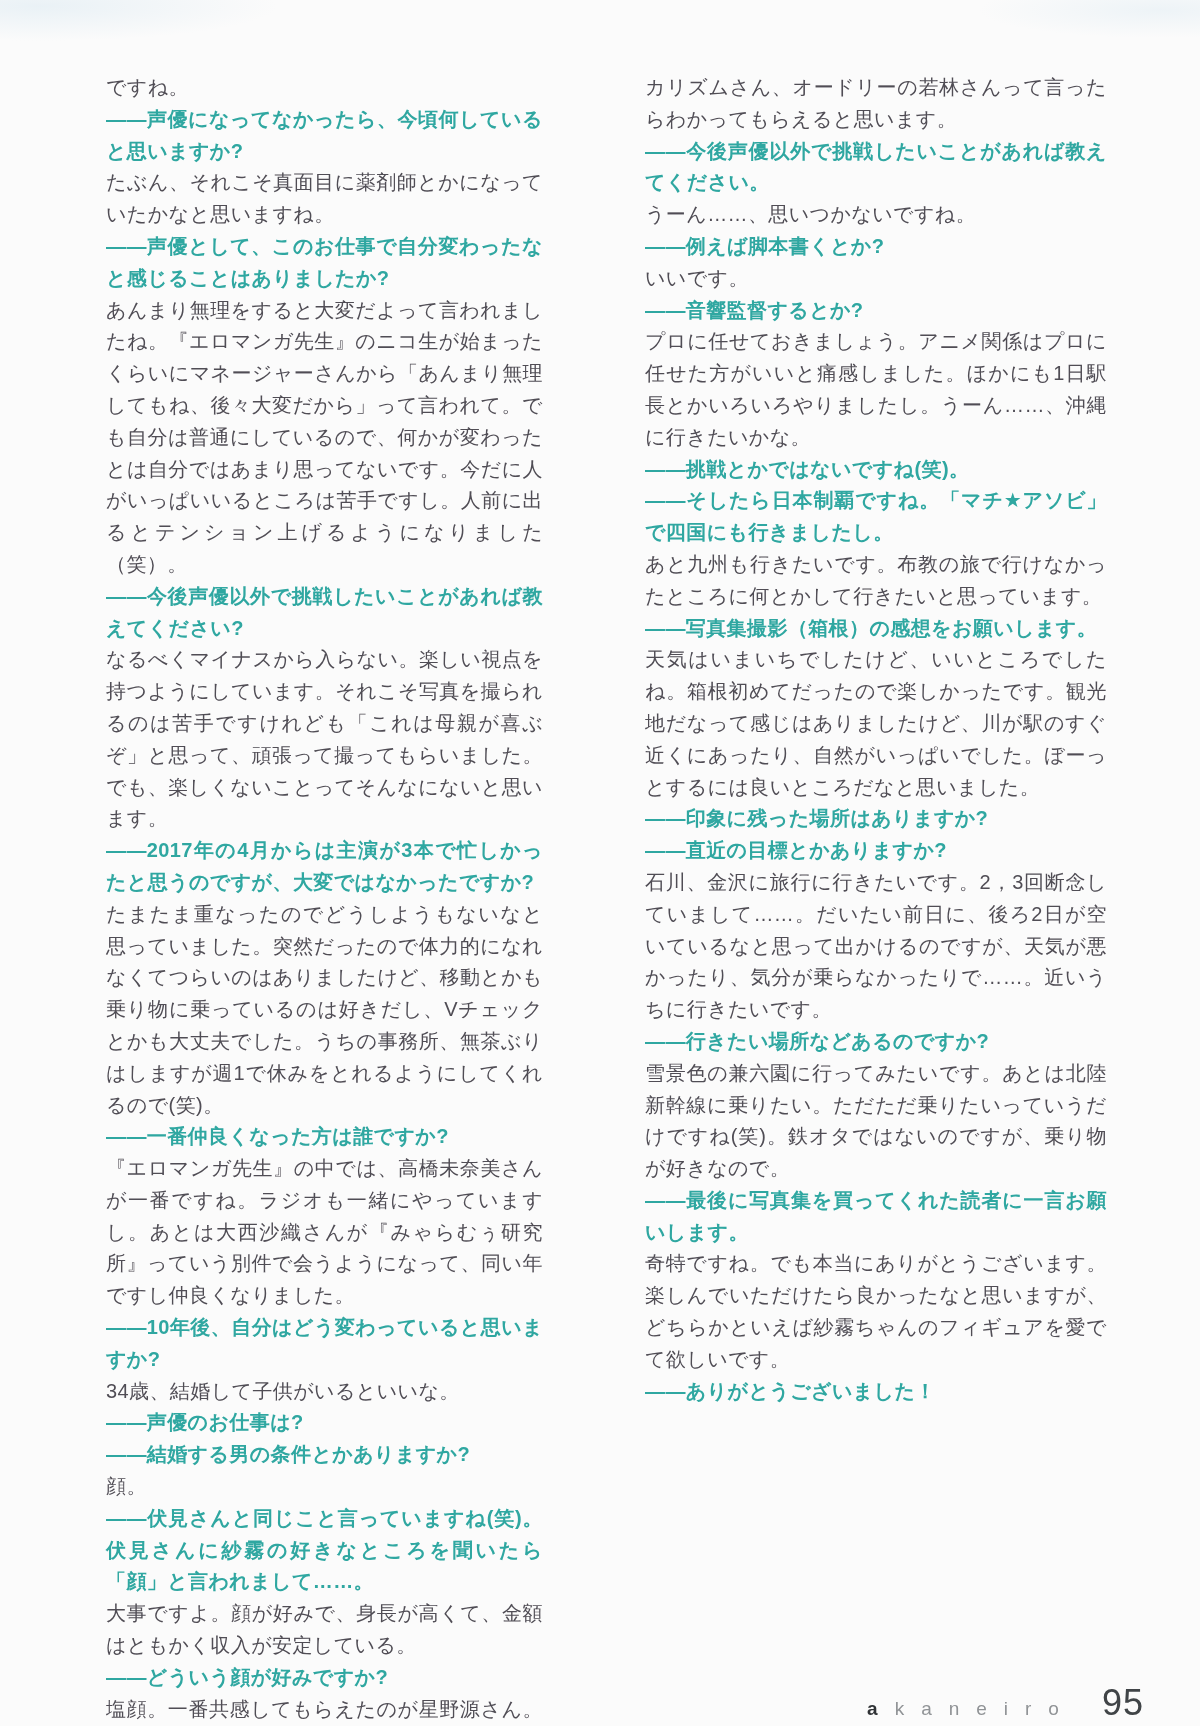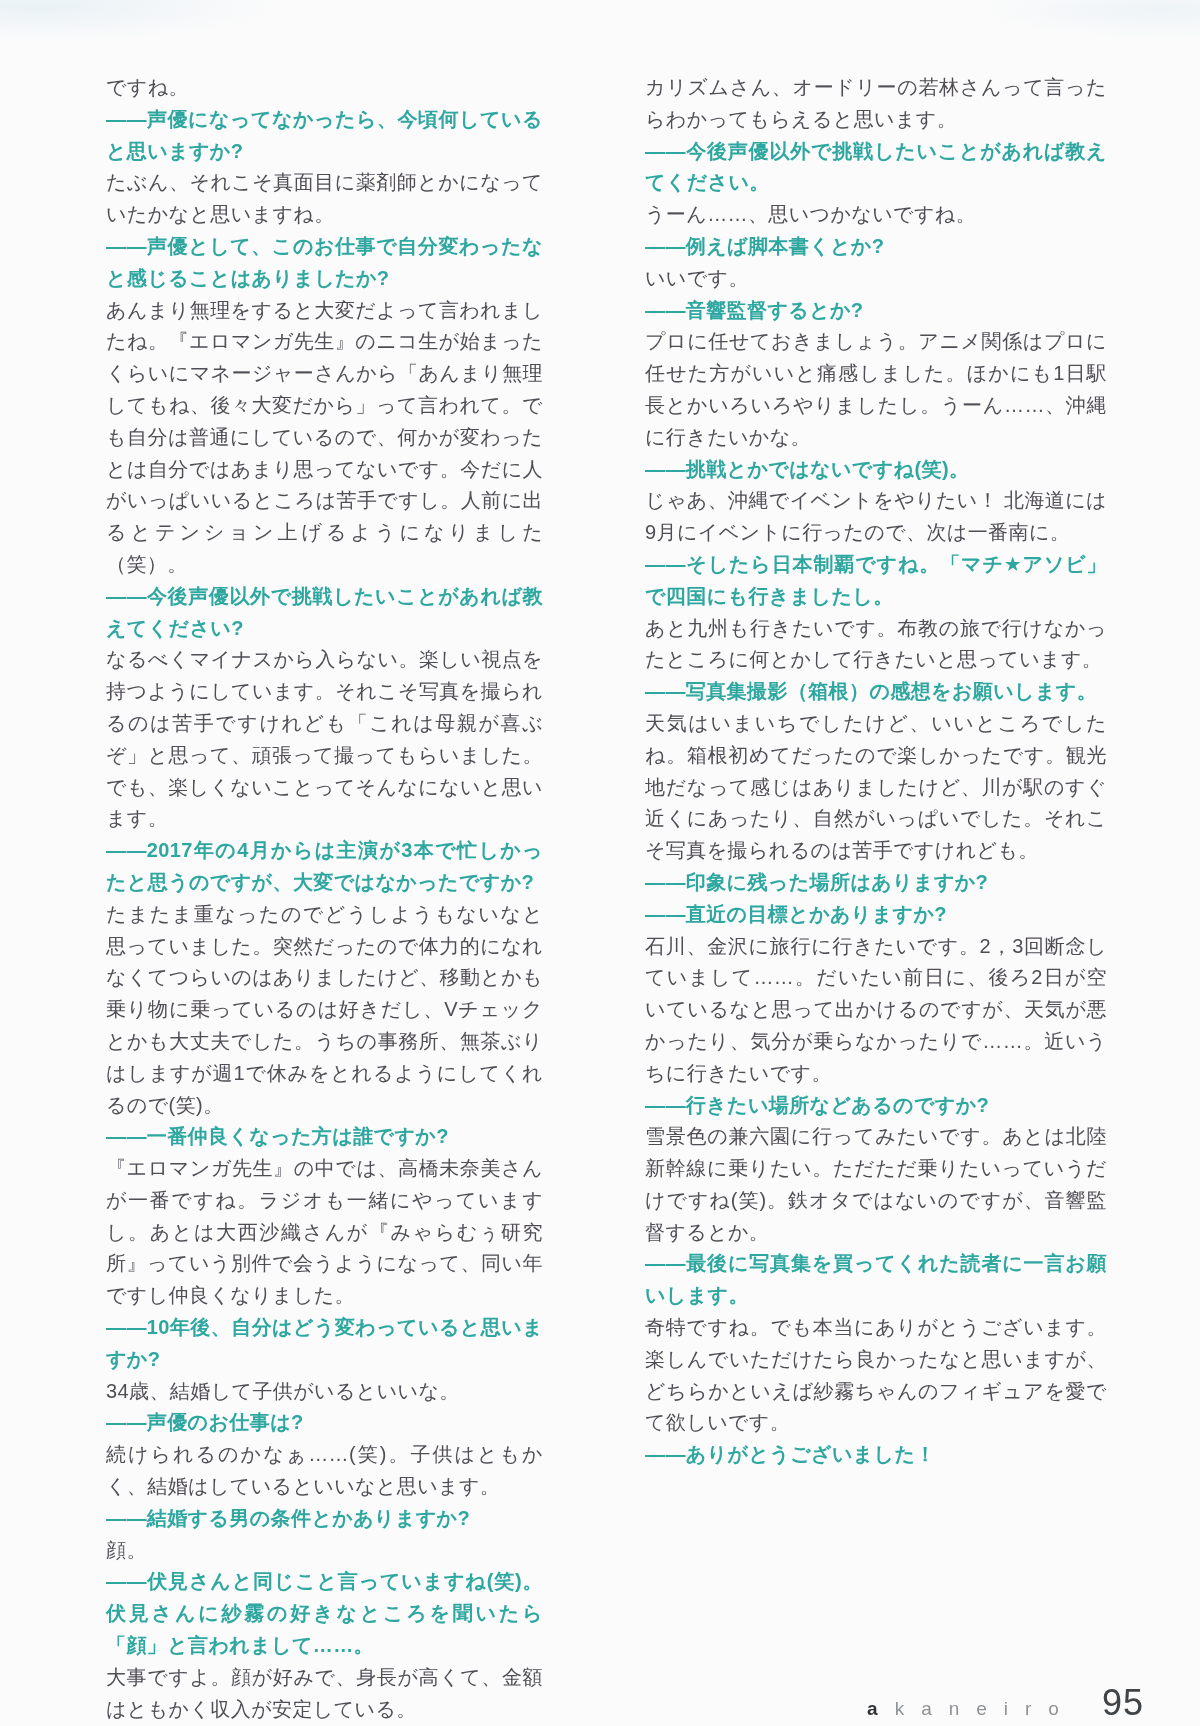--- a/index.html
+++ b/index.html
@@ -62,47 +62,45 @@
       <p class="a">あんまり無理をすると大変だよって言われましたね。『エロマンガ先生』のニコ生が始まったくらいにマネージャーさんから「あんまり無理してもね、後々大変だから」って言われて。でも自分は普通にしているので、何かが変わったとは自分ではあまり思ってないです。今だに人がいっぱいいるところは苦手ですし。人前に出るとテンション上げるようになりました（笑）。</p>
       <p class="q">——今後声優以外で挑戦したいことがあれば教えてください?</p>
       <p class="a">なるべくマイナスから入らない。楽しい視点を持つようにしています。それこそ写真を撮られるのは苦手ですけれども「これは母親が喜ぶぞ」と思って、頑張って撮ってもらいました。でも、楽しくないことってそんなにないと思います。</p>
       <p class="q">——2017年の4月からは主演が3本で忙しかったと思うのですが、大変ではなかったですか?</p>
       <p class="a">たまたま重なったのでどうしようもないなと思っていました。突然だったので体力的になれなくてつらいのはありましたけど、移動とかも乗り物に乗っているのは好きだし、Vチェックとかも大丈夫でした。うちの事務所、無茶ぶりはしますが週1で休みをとれるようにしてくれるので(笑)。</p>
       <p class="q">——一番仲良くなった方は誰ですか?</p>
       <p class="a">『エロマンガ先生』の中では、高橋未奈美さんが一番ですね。ラジオも一緒にやっていますし。あとは大西沙織さんが『みゃらむぅ研究所』っていう別件で会うようになって、同い年ですし仲良くなりました。</p>
       <p class="q">——10年後、自分はどう変わっていると思いますか?</p>
       <p class="a">34歳、結婚して子供がいるといいな。</p>
       <p class="q">——声優のお仕事は?</p>
-      <p class="a">続けられるのかなぁ……(笑)。子供はともかく、結婚はしているといいなと思います。</p>
       <p class="q">——結婚する男の条件とかありますか?</p>
       <p class="a">顔。</p>
       <p class="q">——伏見さんと同じこと言っていますね(笑)。伏見さんに紗霧の好きなところを聞いたら「顔」と言われまして……。</p>
       <p class="a">大事ですよ。顔が好みで、身長が高くて、金額はともかく収入が安定している。</p>
       <p class="q">——どういう顔が好みですか?</p>
       <p class="a">塩顔。一番共感してもらえたのが星野源さん。あとはバ</p>
     </div>
   <div class="col col-right">
       <p class="a">カリズムさん、オードリーの若林さんって言ったらわかってもらえると思います。</p>
       <p class="q">——今後声優以外で挑戦したいことがあれば教えてください。</p>
       <p class="a">うーん……、思いつかないですね。</p>
       <p class="q">——例えば脚本書くとか?</p>
       <p class="a">いいです。</p>
       <p class="q">——音響監督するとか?</p>
       <p class="a">プロに任せておきましょう。アニメ関係はプロに任せた方がいいと痛感しました。ほかにも1日駅長とかいろいろやりましたし。うーん……、沖縄に行きたいかな。</p>
       <p class="q">——挑戦とかではないですね(笑)。</p>
-      <p class="a">じゃあ、沖縄でイベントをやりたい！ 北海道には9月にイベントに行ったので、次は一番南に。</p>
       <p class="q">——そしたら日本制覇ですね。「マチ★アソビ」で四国にも行きましたし。</p>
       <p class="a">あと九州も行きたいです。布教の旅で行けなかったところに何とかして行きたいと思っています。</p>
       <p class="q">——写真集撮影（箱根）の感想をお願いします。</p>
-      <p class="a">天気はいまいちでしたけど、いいところでしたね。箱根初めてだったので楽しかったです。観光地だなって感じはありましたけど、川が駅のすぐ近くにあったり、自然がいっぱいでした。それこそ写真を撮られるのは苦手ですけれども。</p>
+      <p class="a">天気はいまいちでしたけど、いいところでしたね。箱根初めてだったので楽しかったです。観光地だなって感じはありましたけど、川が駅のすぐ近くにあったり、自然がいっぱいでした。ぼーっとするには良いところだなと思いました。</p>
       <p class="q">——印象に残った場所はありますか?</p>
       <p class="q">——直近の目標とかありますか?</p>
       <p class="a">石川、金沢に旅行に行きたいです。2，3回断念していまして……。だいたい前日に、後ろ2日が空いているなと思って出かけるのですが、天気が悪かったり、気分が乗らなかったりで……。近いうちに行きたいです。</p>
       <p class="q">——行きたい場所などあるのですか?</p>
-      <p class="a">雪景色の兼六園に行ってみたいです。あとは北陸新幹線に乗りたい。ただただ乗りたいっていうだけですね(笑)。鉄オタではないのですが、音響監督するとか。</p>
+      <p class="a">雪景色の兼六園に行ってみたいです。あとは北陸新幹線に乗りたい。ただただ乗りたいっていうだけですね(笑)。鉄オタではないのですが、乗り物が好きなので。</p>
       <p class="q">——最後に写真集を買ってくれた読者に一言お願いします。</p>
       <p class="a">奇特ですね。でも本当にありがとうございます。楽しんでいただけたら良かったなと思いますが、どちらかといえば紗霧ちゃんのフィギュアを愛でて欲しいです。</p>
       <p class="q">——ありがとうございました！</p>
     </div>
   <div class="footer">
     <span class="brand">akaneiro</span>
     <span class="pagenum">95</span>
   </div>
 </div>
 

